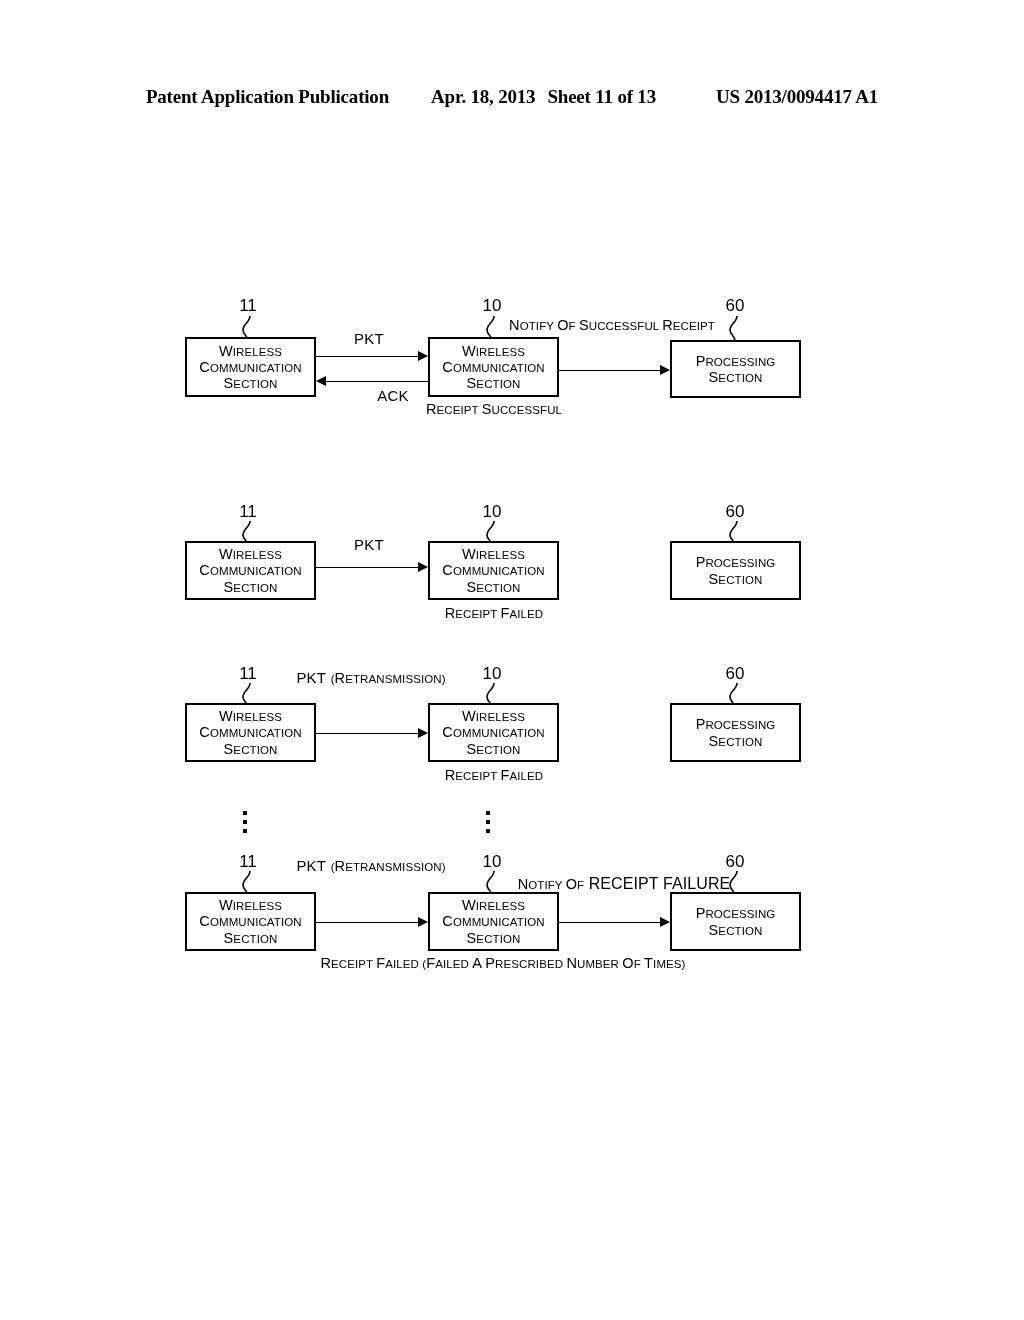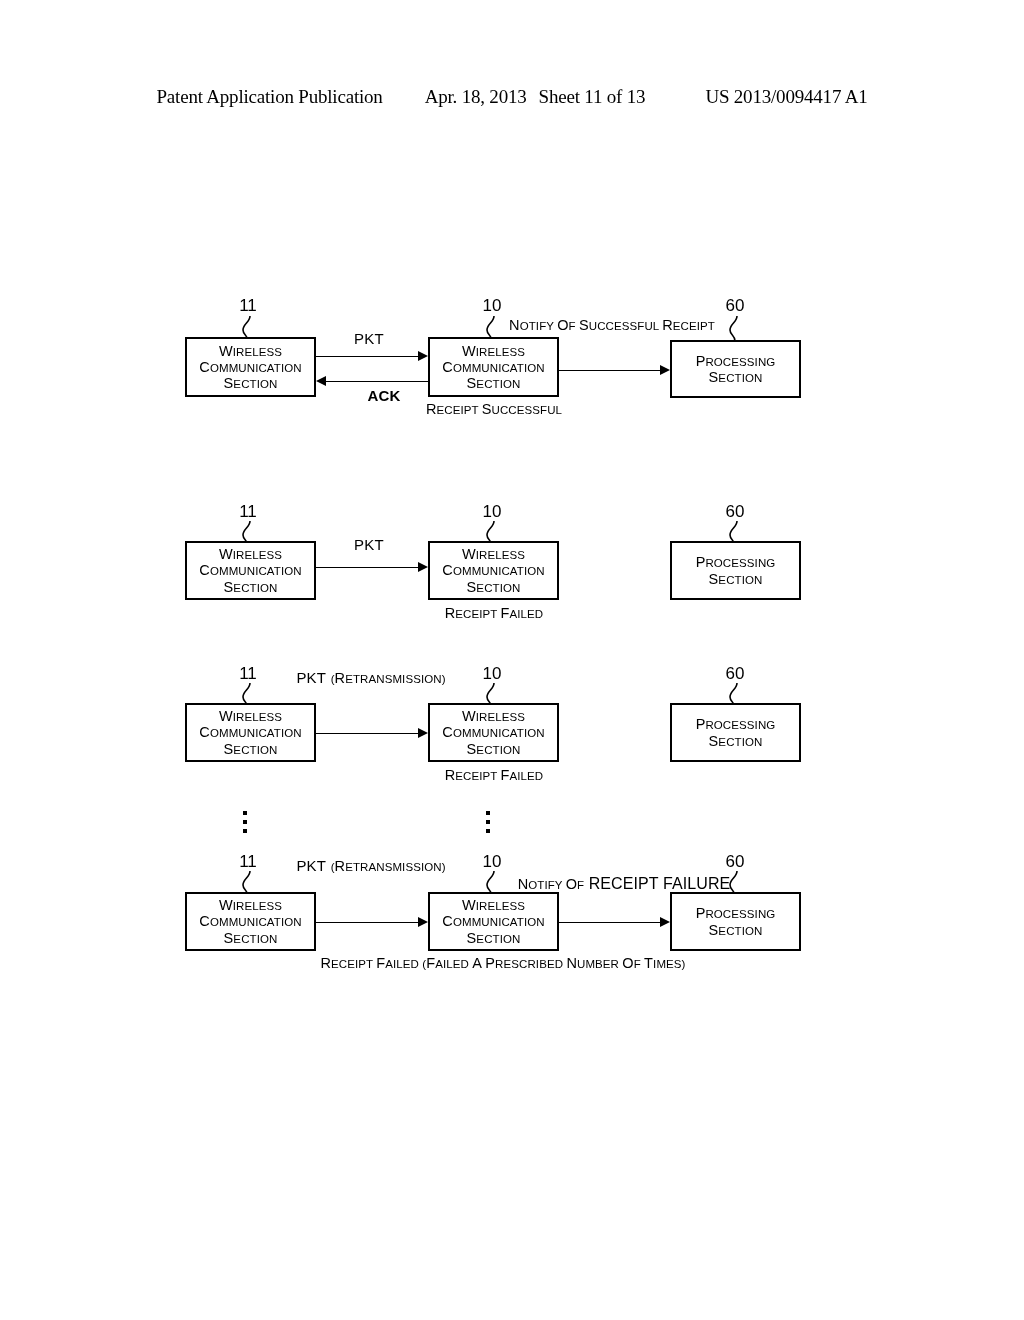--- a/index.html
+++ b/index.html
@@ -16,21 +16,21 @@
     overflow: hidden;
   }
 
   
   #page-header {
     position: absolute;
     left: 0; right: 0;
     top: 86px;
     height: 26px;
     font-family: "Liberation Serif", serif;
-    font-weight: normal;
+    font-weight: bold;
     font-size: 19px;
     letter-spacing: -0.2px;
     white-space: nowrap;
     display: flex;
     justify-content: center;
     align-items: baseline;
   }
   #page-header .hdr-pub { }
   #page-header .hdr-date { margin-left: 42px; }
   #page-header .hdr-sheet { margin-left: 12px; }
@@ -175,21 +175,21 @@
   </div>
 
   <div class="hline" style="left:316px; top:356px; width:102px;"></div>
   <div class="arrowhead right" style="left:418px; top:356px;"></div>
   <div class="flabel plain centered" style="left:369px; top:330px;">
     <span class="ln">PKT</span>
   </div>
 
   <div class="hline" style="left:326px; top:381px; width:102px;"></div>
   <div class="arrowhead left" style="left:316px; top:381px;"></div>
-  <div class="flabel plain centered" style="left:384px; top:387px;font-weight:bold;">
+  <div class="flabel plain centered" style="left:393px; top:387px;">
     <span class="ln">ACK</span>
   </div>
 
   <div class="refnum" style="left:492px; top:297px;">10</div>
   <div class="leader" style="left:492px; top:316px;">
     <svg width="18" height="26" viewBox="0 0 18 26">
         <path d="M11 0 C11 6, 4 8, 4 14 C4 19, 9 19, 9 25" stroke="#000" stroke-width="1.6" fill="none"></path>
       </svg>
   </div>
   <div class="nbox sc" style="left:428px; top:337px; width:131px; height:60px;">

